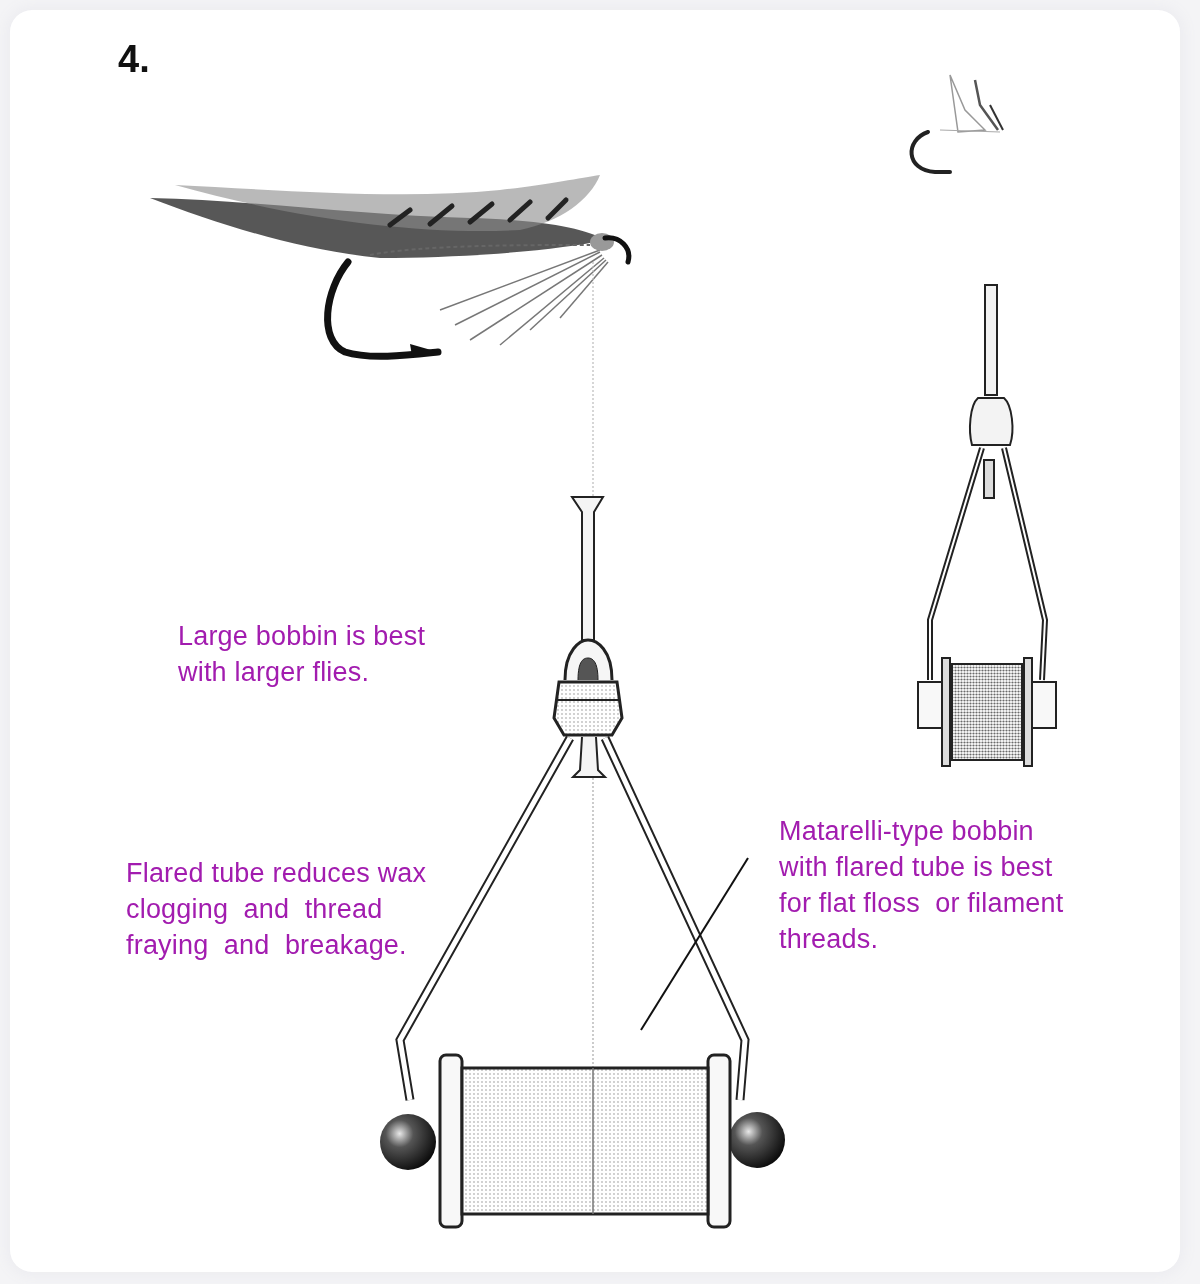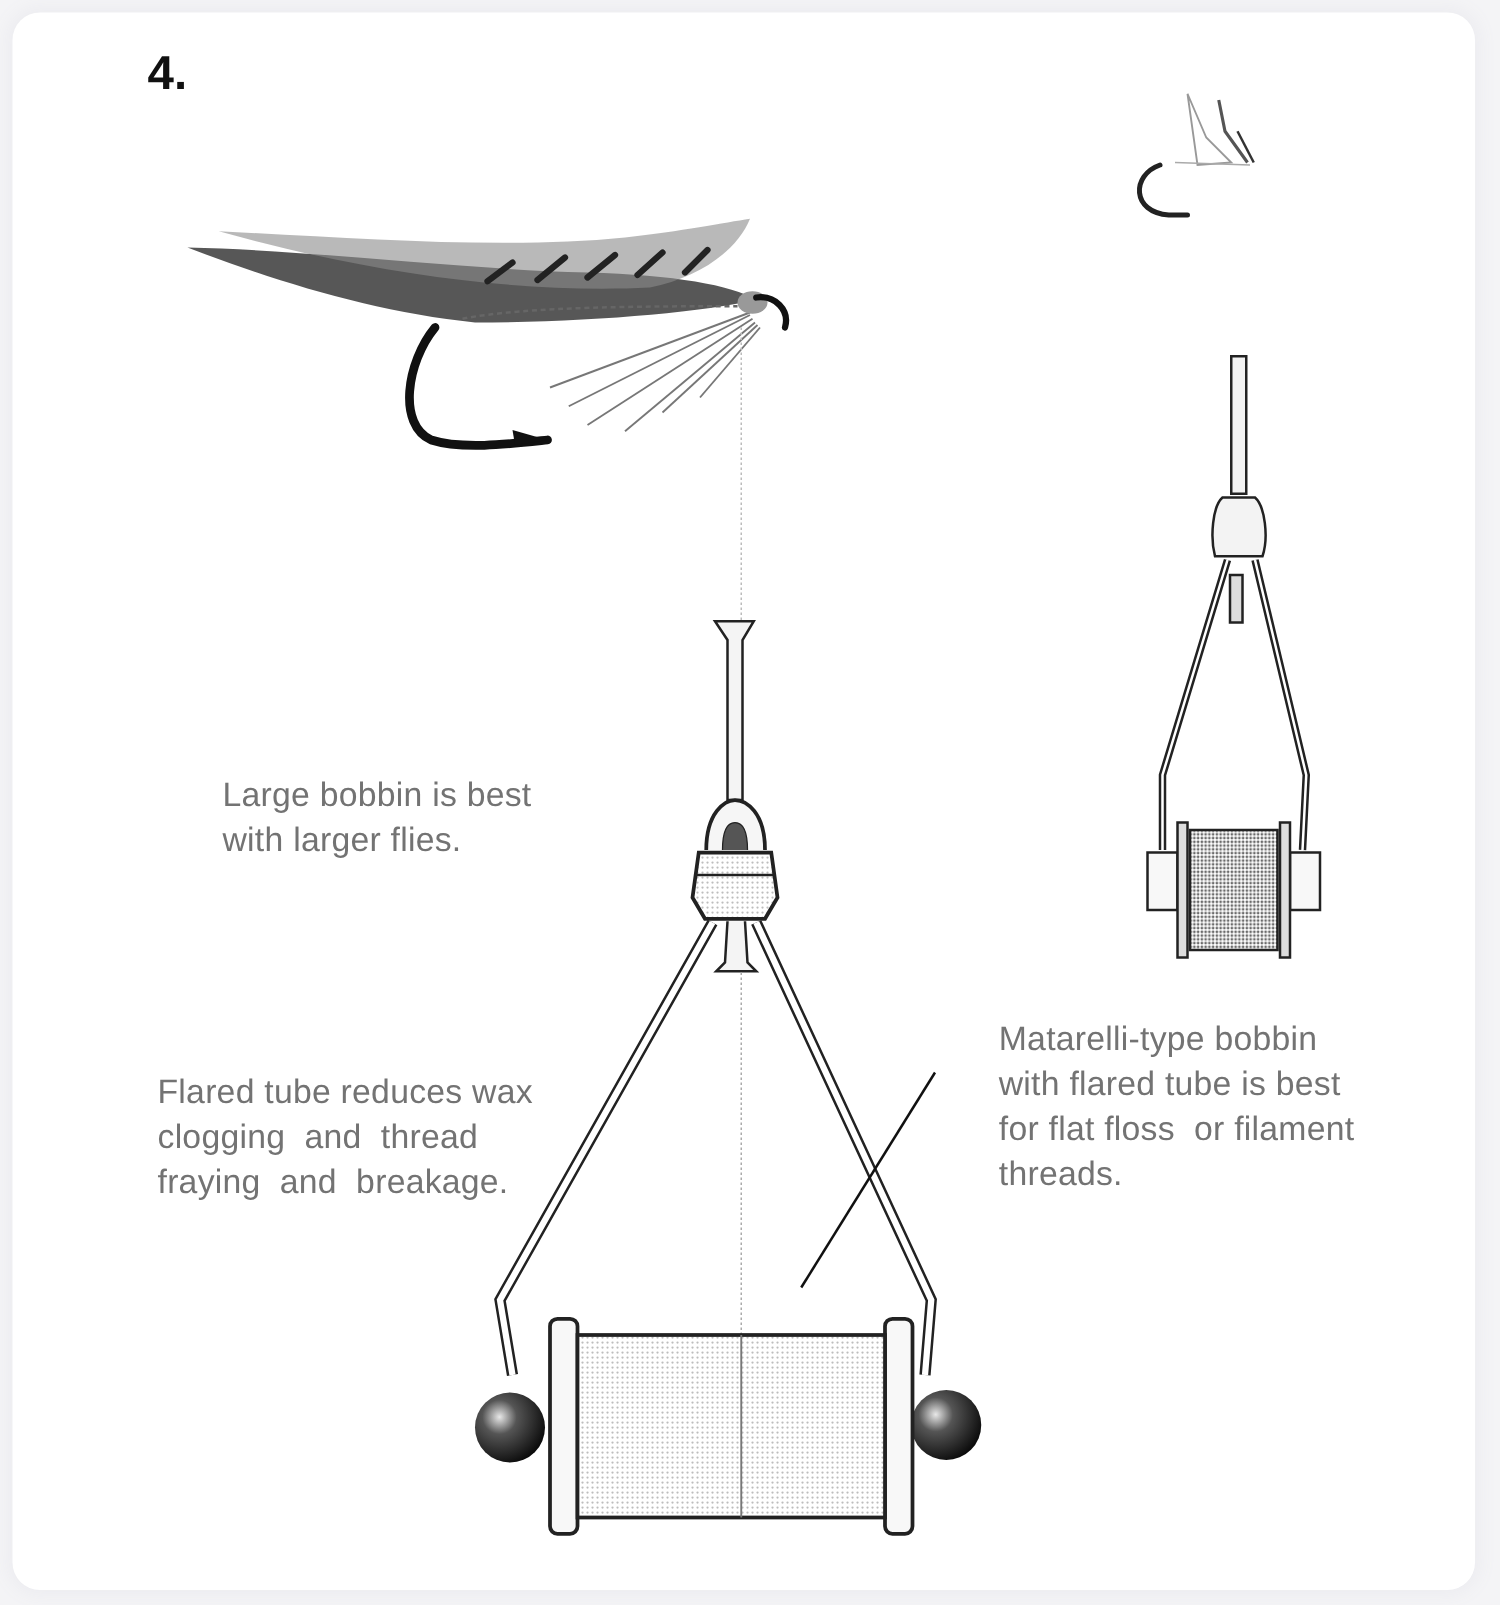--- a/index.html
+++ b/index.html
@@ -11,26 +11,26 @@
   .page {
     position: absolute; left: 10px; top: 10px; width: 1170px; height: 1262px;
     background: #ffffff; border-radius: 22px;
     box-shadow: 0 0 14px 4px #ececf0;
   }
   .fig-number {
     position: absolute; left: 118px; top: 38px;
     font-size: 38px; font-weight: bold; color: #111;
   }
   .label {
-    position: absolute; color: #737373; font-size: 27px; line-height: 36px;
+    position: absolute; color: #a21caf; font-size: 27px; line-height: 36px;
     white-space: pre; letter-spacing: 0.2px;
   }
   .label-large { left: 178px; top: 618px; }
   .label-flared { left: 106px; top: 855px; margin-left: 20px; }
-  .label-matarelli { left: 799px; top: 813px; }
+  .label-matarelli { left: 779px; top: 813px; }
   svg.art { position: absolute; left: 0; top: 0; }
 </style>
 </head>
 <body>
 
 <div class="page"></div>
 
 <div class="fig-number">4.</div>
 
 <svg class="art" width="1200" height="1284" viewBox="0 0 1200 1284">

